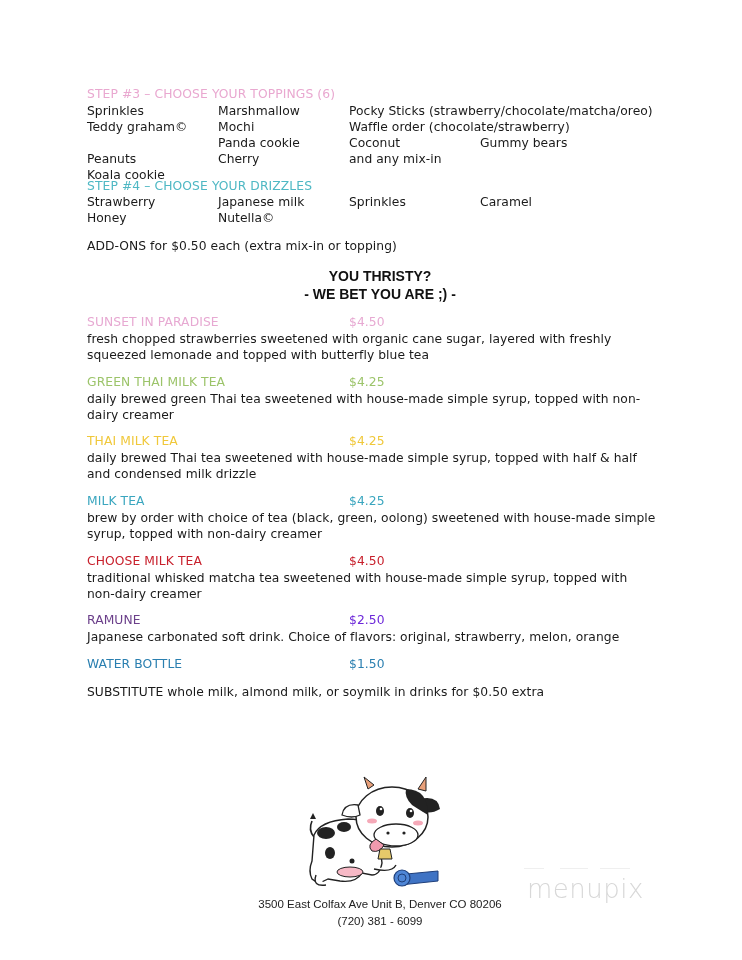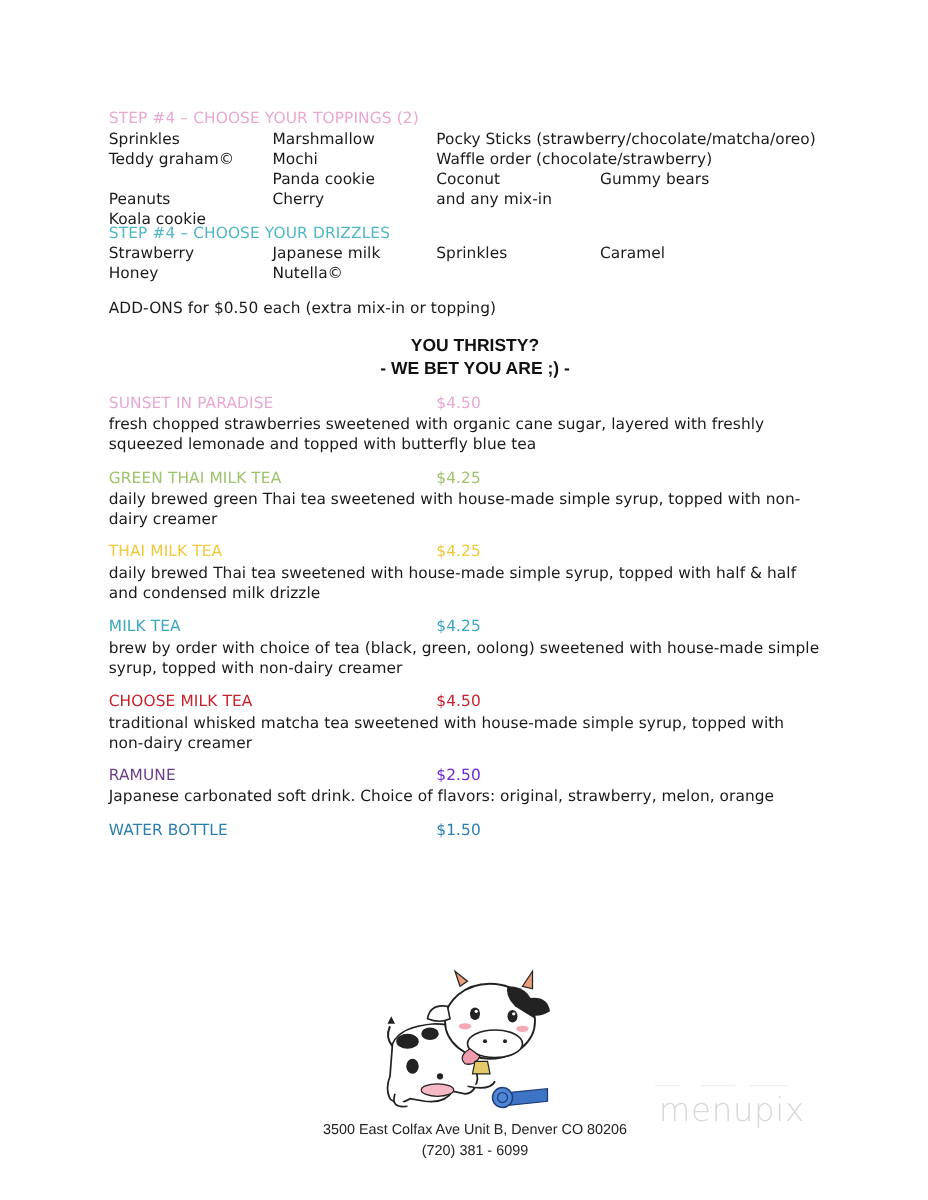--- a/index.html
+++ b/index.html
@@ -18,21 +18,21 @@
       font-family: "Liberation Sans", sans-serif; font-size: 11.5px; color: #222; }
     .watermark { position: absolute; left: 527px; top: 874px; font-family: "DejaVu Sans", sans-serif;
       font-size: 26px; color: #d8d8d8; letter-spacing: 0.5px; font-weight: 200; }
     .wm-line { position: absolute; top: 868px; height: 1px; background: #efefef; }
   </style>
 </head>
 <body>
 
 <div class="page">
 
-  <div class="abs head" style="left:87px; top:87px; color:#e9a8d0;">STEP #4 – CHOOSE YOUR TOPPINGS (2)</div>
+  <div class="abs head" style="left:87px; top:87px; color:#e9a8d0;">STEP #3 – CHOOSE YOUR TOPPINGS (6)</div>
 
   <div class="abs txt" style="left:87px; top:104px;">Sprinkles</div>
   <div class="abs txt" style="left:218px; top:104px;">Marshmallow</div>
   <div class="abs txt" style="left:349px; top:104px;">Pocky Sticks (strawberry/chocolate/matcha/oreo)</div>
 
   <div class="abs txt" style="left:87px; top:120px;">Teddy graham©</div>
   <div class="abs txt" style="left:218px; top:120px;">Mochi</div>
   <div class="abs txt" style="left:349px; top:120px;">Waffle order (chocolate/strawberry)</div>
 
   <div class="abs txt" style="left:87px; top:136px;margin-top:32px;">Koala cookie</div>
@@ -79,20 +79,21 @@
   <div class="abs head" style="left:349px; top:554px; color:#c8202c;">$4.50</div>
   <div class="abs txt desc" style="left:87px; top:570px;">traditional whisked matcha tea sweetened with house-made simple syrup, topped with non-dairy creamer</div>
 
   <div class="abs head" style="left:87px; top:613px; color:#6b3f8a;">RAMUNE</div>
   <div class="abs head" style="left:349px; top:613px; color:#6d28d9;">$2.50</div>
   <div class="abs txt desc" style="left:87px; top:629px;">Japanese carbonated soft drink. Choice of flavors: original, strawberry, melon, orange</div>
 
   <div class="abs head" style="left:87px; top:657px; color:#2a7fb0;">WATER BOTTLE</div>
   <div class="abs head" style="left:349px; top:657px; color:#2a7fb0;">$1.50</div>
 
+  <div class="abs txt" style="left:87px; top:685px;">SUBSTITUTE whole milk, almond milk, or soymilk in drinks for $0.50 extra</div>
 
   <svg style="position:absolute; left:300px; top:775px;" width="150" height="115" viewBox="0 0 150 115">
 
     <path d="M14 62 Q8 55 12 46" stroke="#222" stroke-width="1.6" fill="none"></path>
     <path d="M10 44 l3 -6 l3 6 z" fill="#222"></path>
 
     <path d="M14 60 Q20 46 48 44 Q70 44 78 58 L82 88 Q80 100 72 100 L62 98 Q56 108 40 106 L28 104 Q18 110 12 104 Q8 96 12 86 Z" fill="#fff" stroke="#222" stroke-width="1.4"></path>
 
     <ellipse cx="26" cy="58" rx="9" ry="6" fill="#222"></ellipse>
     <ellipse cx="44" cy="52" rx="7" ry="5" fill="#222"></ellipse>

